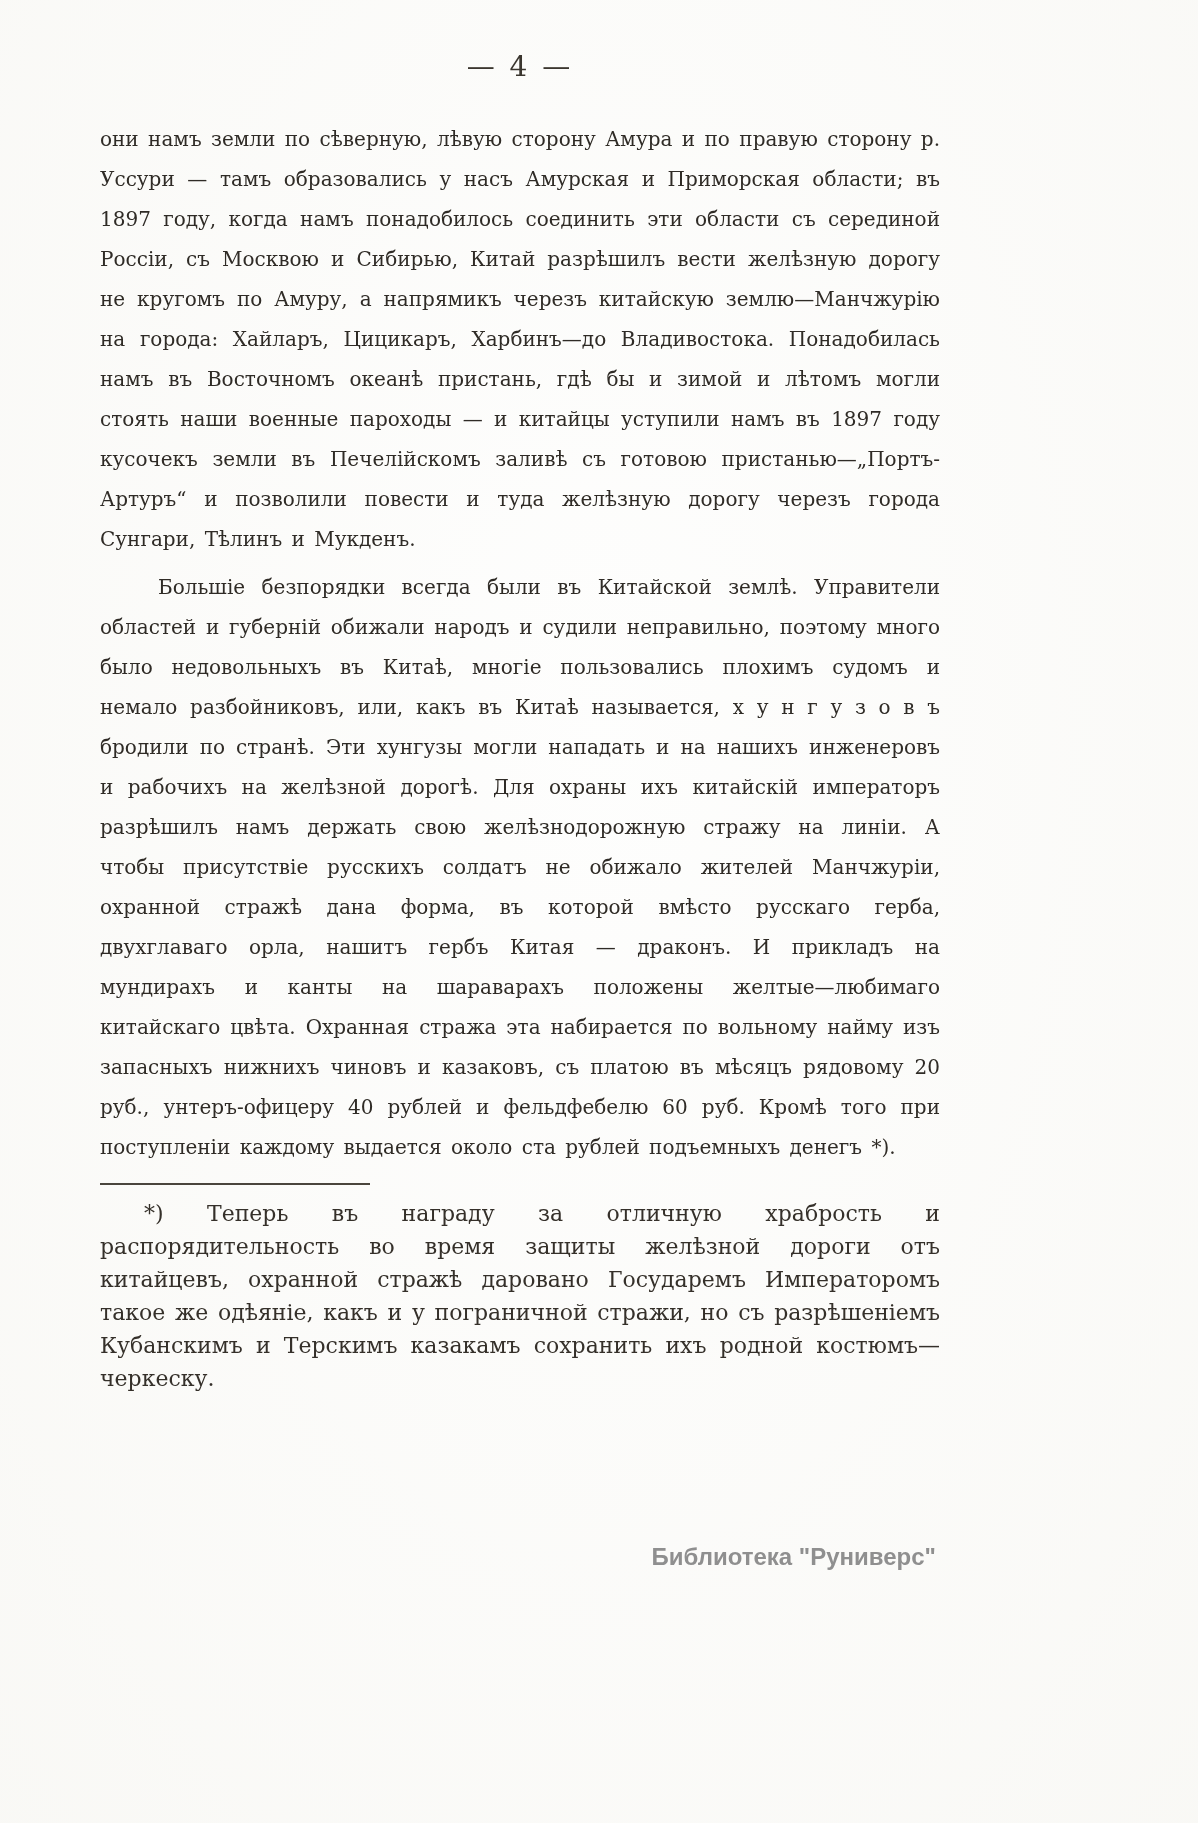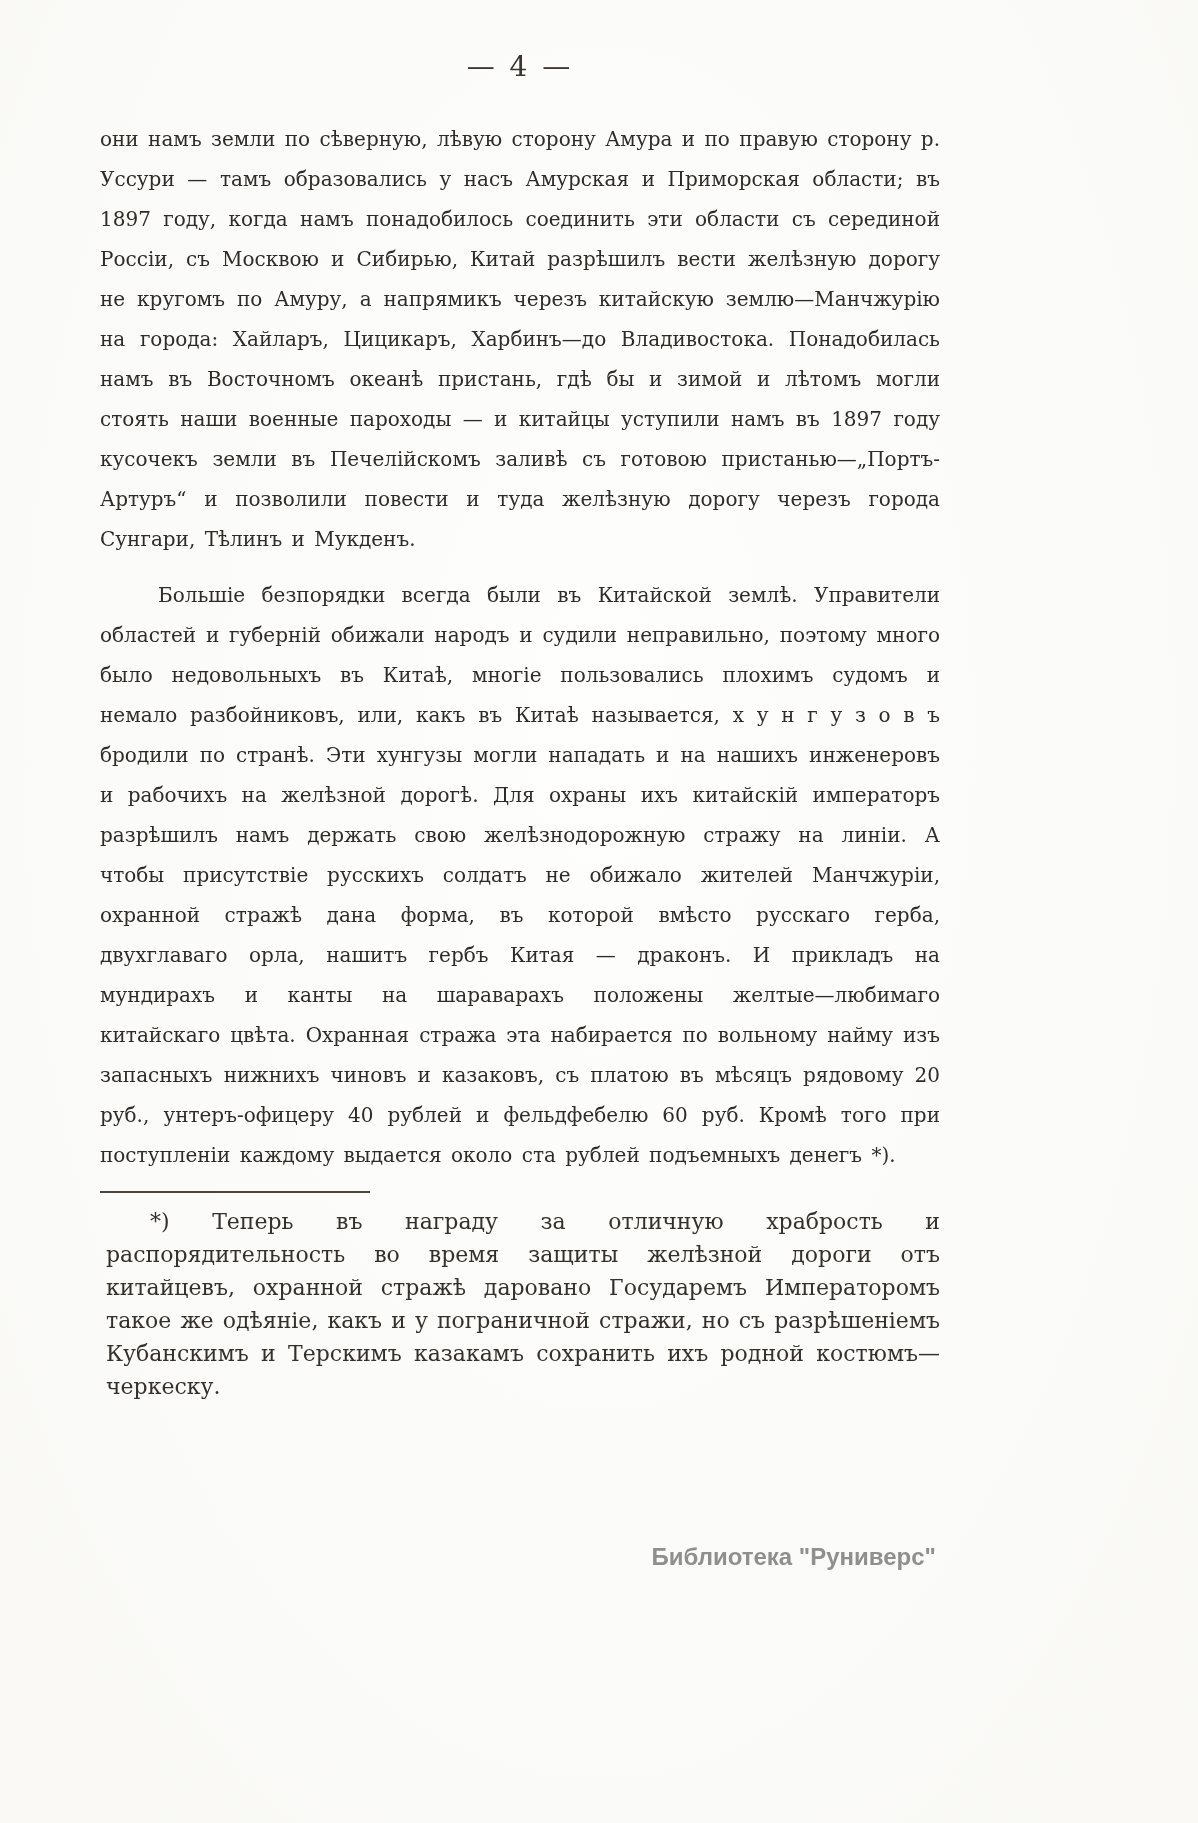--- a/index.html
+++ b/index.html
@@ -28,37 +28,36 @@
   }
   .body-text {
     margin-top: 36px;
     font-size: 20px;
     line-height: 40px;
     text-align: justify;
     word-spacing: 3px;
     color: #2f2b26;
   }
   .para { text-align: justify; }
-  .para + .para { margin-top: 16px; }
+  .para + .para { margin-top: 8px; }
   .para.indent { text-indent: 58px; }
   .footnote-sep {
     margin-top: 16px;
     width: 270px;
     height: 0;
     border-top: 2px solid #4a453d;
   }
   .footnote {
     margin-top: 12px;
     font-size: 22px;
     line-height: 33px;
     text-align: justify;
     text-indent: 44px;
     word-spacing: 2px;
     color: #35302a;
-    margin-left: 6px;
   }
   .watermark {
     position: absolute;
     top: 1543px;
     right: 262px;
     font-family: "Liberation Sans", sans-serif;
     font-weight: bold;
     font-size: 24px;
     color: #8f8f8f;
   }

